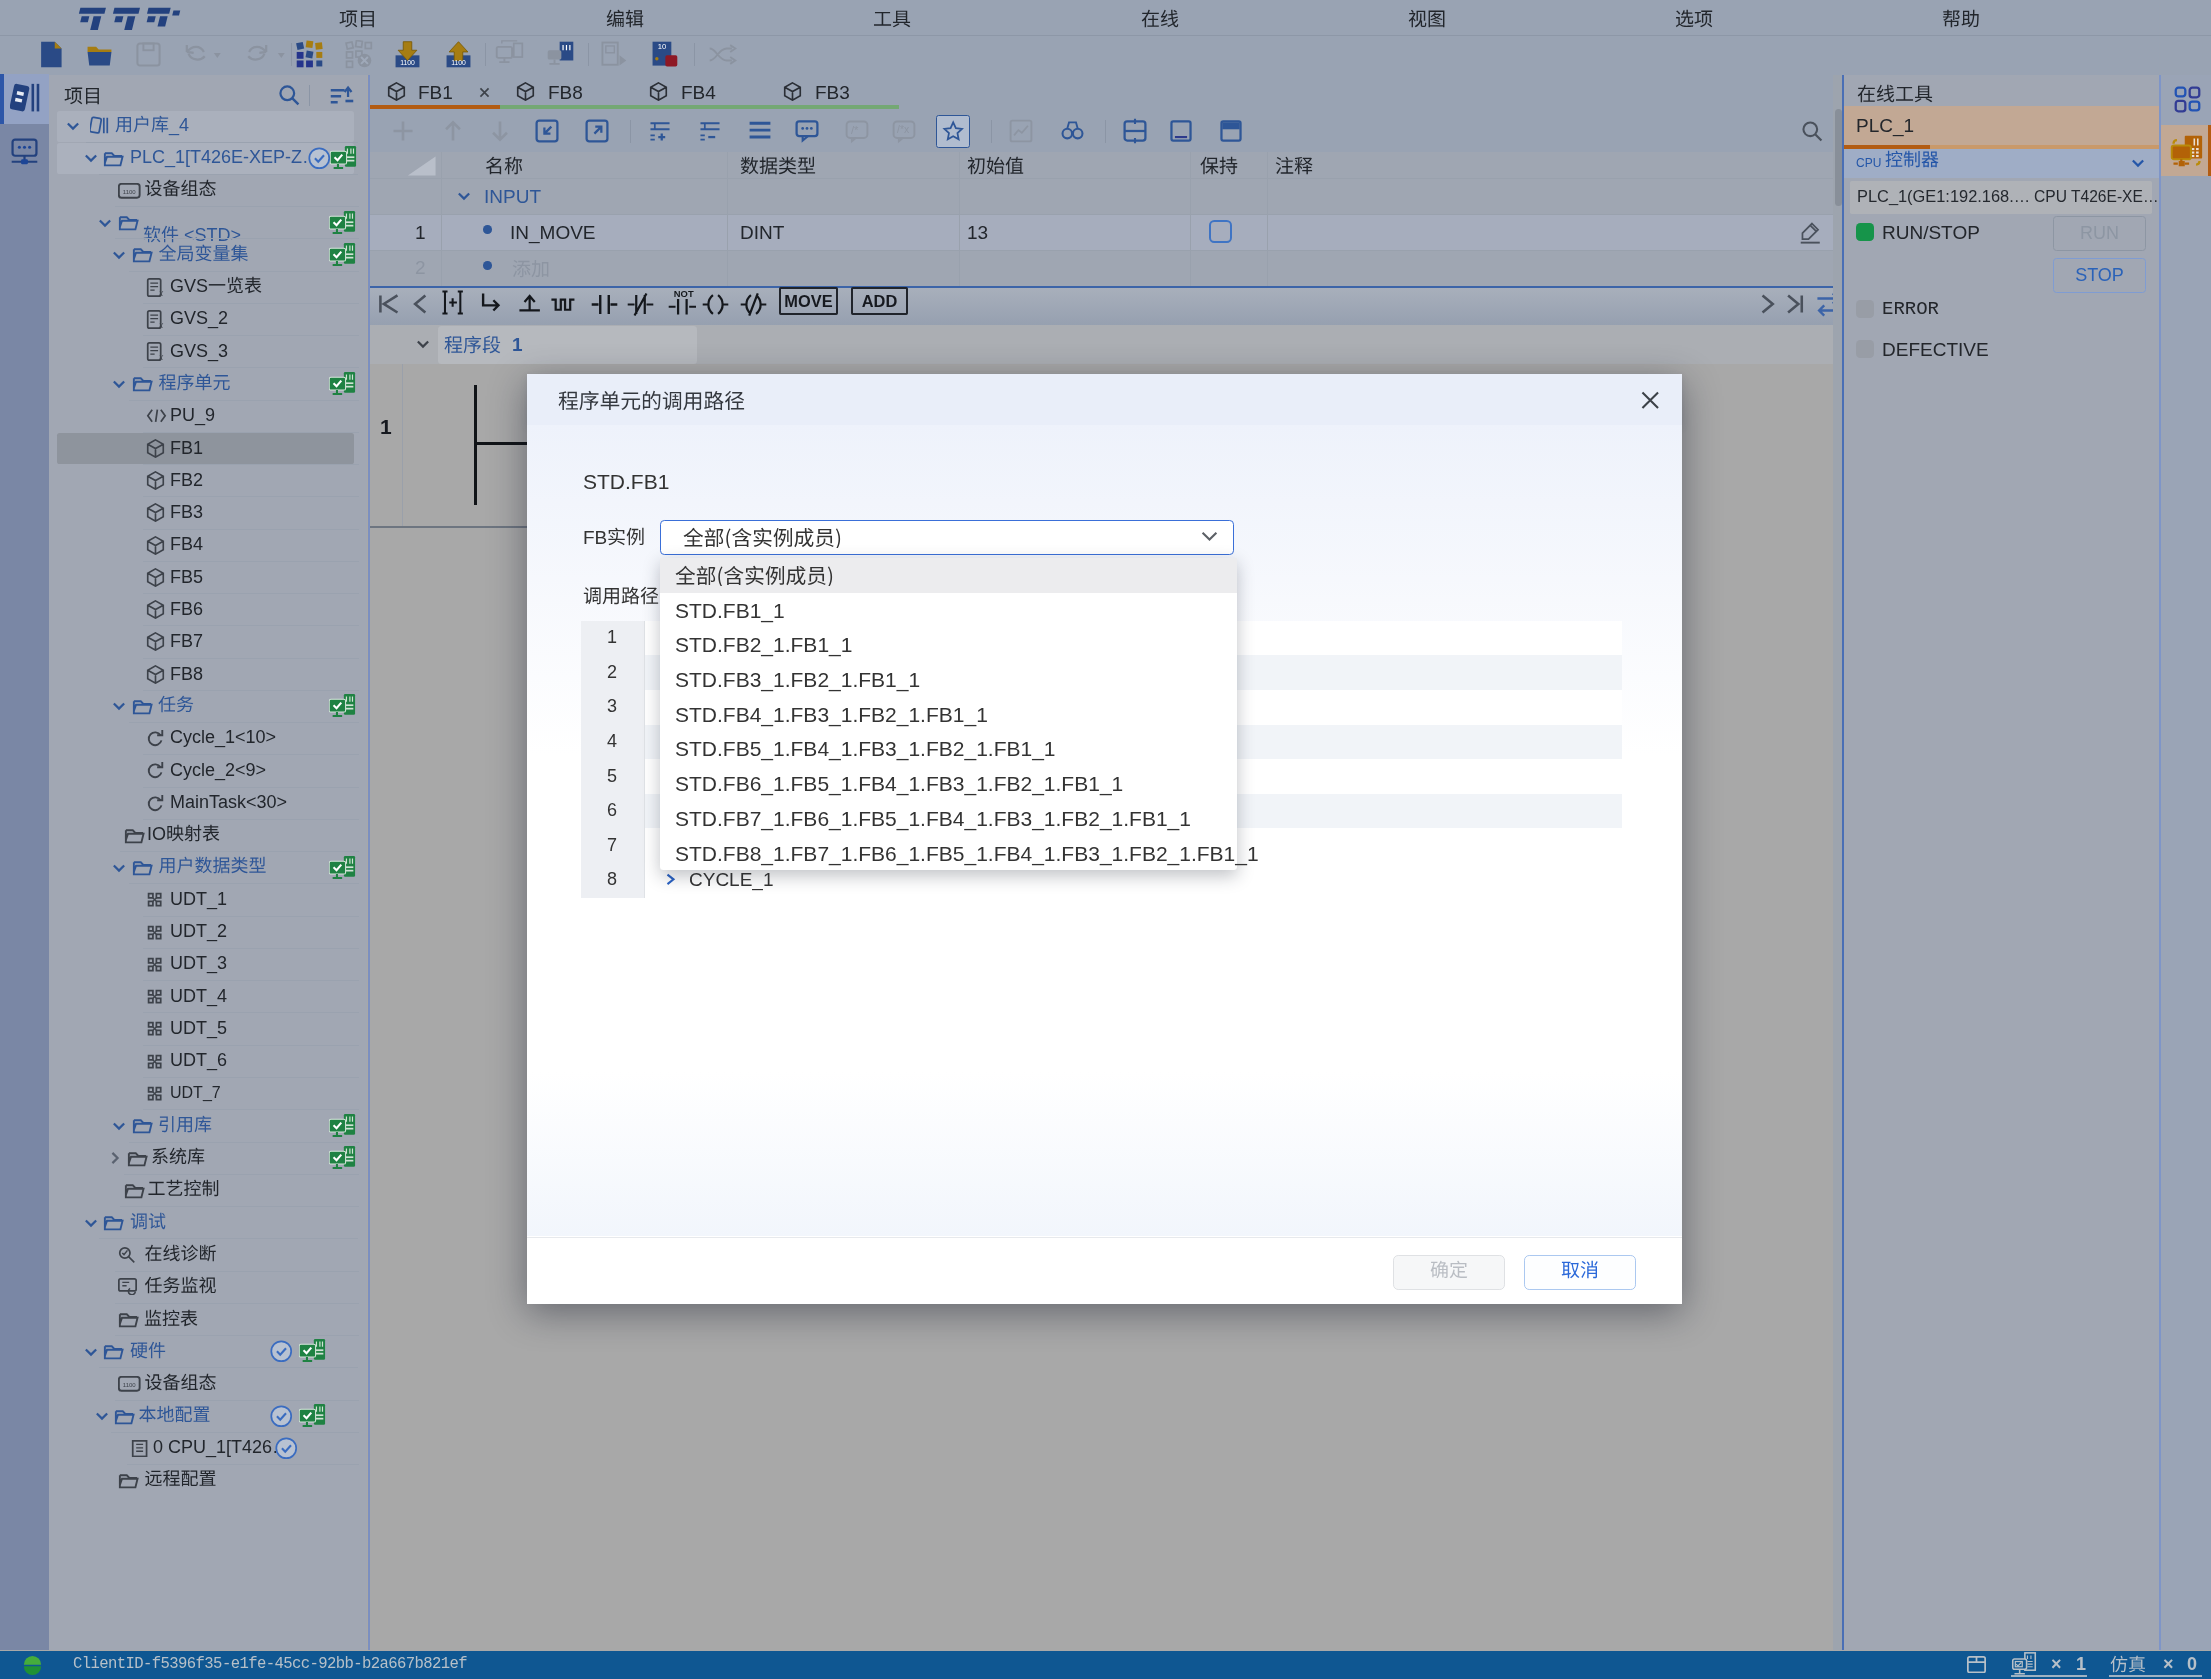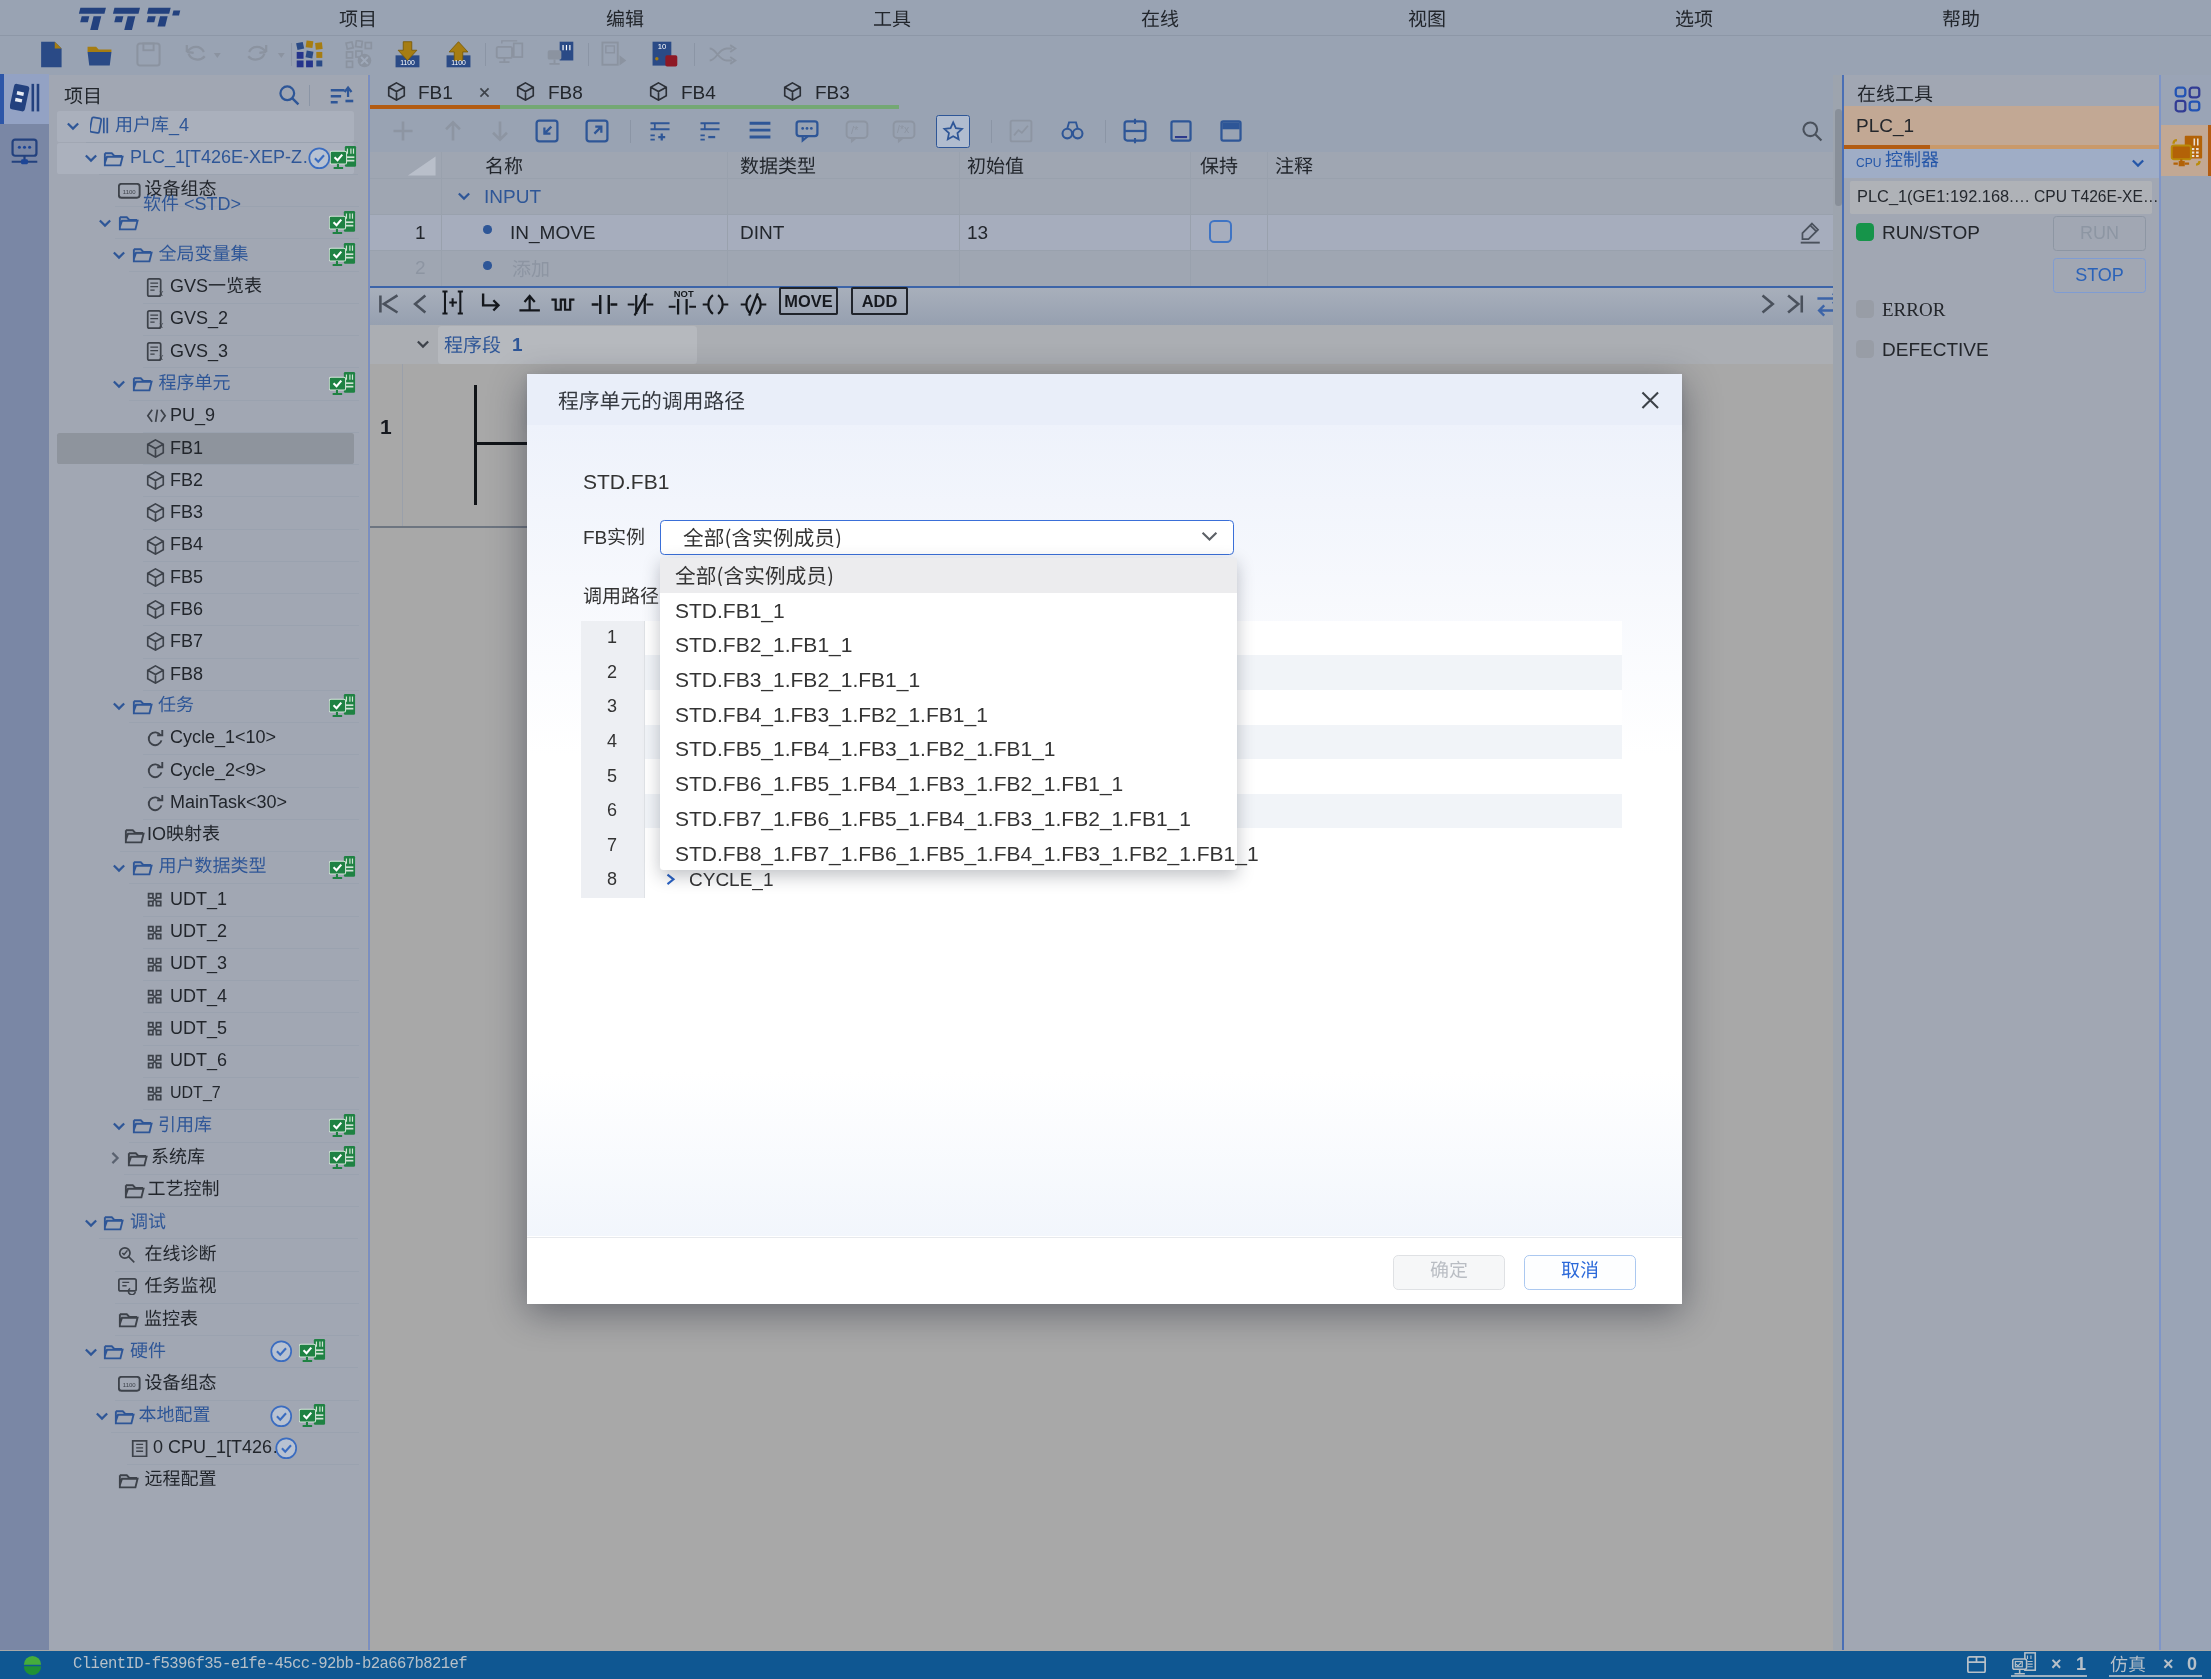--- a/index.html
+++ b/index.html
@@ -226,21 +226,21 @@
       <use href="#c7ec4" x="2000"></use>
       <use href="#c6001" x="3000"></use>
     </svg></div>
 <div style="position:absolute;left:115px;top:206px;width:244px;height:0.9px;background:#9aa2af"></div>
 <svg style="position:absolute;left:98px;top:217px" width="14" height="12" viewBox="0 0 16 14">
     <path d="M2 4 L8 10 L14 4" fill="none" stroke="#2e5697" stroke-width="2.6"></path>
   </svg>
 <svg style="position:absolute;left:118px;top:213px" width="21" height="19" viewBox="0 0 24 22">
     <path d="M2 5 L10 5 L13 8 L22 8 M2 5 L2 19 L20 19 L22.5 9 L4.5 9 L2 16" fill="none" stroke="#2e5697" stroke-width="2.2"></path>
   </svg>
-<div style="position:absolute;left:143px;top:192px;font-size:18px;color:#2e5697;line-height:1.44;white-space:nowrap"><svg class="zh" style="width:36px;height:18px;" viewBox="0 0 2000 1000">
+<div style="position:absolute;left:143px;top:223px;font-size:18px;color:#2e5697;line-height:1.44;white-space:nowrap"><svg class="zh" style="width:36px;height:18px;" viewBox="0 0 2000 1000">
       <use href="#c8f6f" x="0"></use>
       <use href="#c4ef6" x="1000"></use>
     </svg><span>&nbsp;&lt;STD&gt;</span></div>
 <svg style="position:absolute;left:329px;top:211px" width="28" height="25" viewBox="0 0 32 29">
     <rect x="17" y="0" width="13" height="24" rx="1.5" fill="#1f8243"></rect>
 <path d="M20 3 L20 9 M24 3 L24 9 M27 3 L27 9" stroke="#cfe3d4" stroke-width="1.4"></path>
 <rect x="19" y="12" width="9" height="2" fill="#cfe3d4"></rect>
     <rect x="19" y="16" width="9" height="2" fill="#cfe3d4"></rect>
 <rect x="0" y="6" width="19" height="15" rx="2" fill="#1f8243" stroke="#d5e6da" stroke-width="1.2"></rect>
 <path d="M5 13 L8.5 16.5 L14 10" fill="none" stroke="#fff" stroke-width="2.4"></path>
@@ -903,21 +903,21 @@
     <path d="M2 4 L8 10 L14 4" fill="none" stroke="#2456a8" stroke-width="2.6"></path>
   </svg>
 <div style="position:absolute;left:1850px;top:181px;width:302px;height:33px;background:#afb2b7;border-radius:1.7px"></div>
 <div style="position:absolute;left:1857px;top:185px;font-size:16.4px;color:#24282e;font-weight:400;letter-spacing:0;font-family:'Liberation Sans',sans-serif;line-height:1.44;white-space:nowrap">PLC_1(GE1:192.168.…</div>
 <div style="position:absolute;left:2034px;top:186px;font-size:15.6px;color:#24282e;font-weight:400;letter-spacing:0;font-family:'Liberation Sans',sans-serif;line-height:1.44;white-space:nowrap">CPU T426E-XE…</div>
 <div style="position:absolute;left:1856px;top:223px;width:18px;height:18px;background:#16944a;border-radius:4.3px"></div>
 <div style="position:absolute;left:1882px;top:219px;font-size:19px;color:#23262b;font-weight:400;letter-spacing:0;font-family:'Liberation Sans',sans-serif;line-height:1.44;white-space:nowrap">RUN/STOP</div>
 <div style="position:absolute;left:2053px;top:216px;width:93px;height:35px;border:1.3px solid #8d96a3;border-radius:3.5px;color:#8d96a3;font-size:18px;text-align:center;line-height:32px">RUN</div>
 <div style="position:absolute;left:2053px;top:258px;width:93px;height:35px;border:1.3px solid #7f9cd2;border-radius:3.5px;color:#2a62b8;font-size:18px;text-align:center;line-height:32px">STOP</div>
 <div style="position:absolute;left:1856px;top:300px;width:18px;height:18px;background:#989da6;border-radius:4.3px"></div>
-<div style="position:absolute;left:1882px;top:296px;font-size:19px;color:#23262b;font-weight:400;letter-spacing:0;font-family:Liberation Serif, serif;line-height:1.44;white-space:nowrap">ERROR</div>
+<div style="position:absolute;left:1882px;top:296px;font-size:19px;color:#23262b;font-weight:400;letter-spacing:0;font-family:Liberation Mono, monospace;line-height:1.44;white-space:nowrap">ERROR</div>
 <div style="position:absolute;left:1856px;top:340px;width:18px;height:18px;background:#989da6;border-radius:4.3px"></div>
 <div style="position:absolute;left:1882px;top:336px;font-size:19px;color:#23262b;font-weight:400;letter-spacing:0;font-family:'Liberation Sans',sans-serif;line-height:1.44;white-space:nowrap">DEFECTIVE</div>
 <div style="position:absolute;left:2159px;top:75px;width:52px;height:1575px;background:#9aa4b6"></div>
 <div style="position:absolute;left:2159px;top:75px;width:1.7px;height:1575px;background:#7e95c8"></div>
 <svg style="position:absolute;left:2174px;top:86px" width="27" height="27" viewBox="0 0 31 31">
 <rect x="2" y="2" width="11" height="10" rx="3" fill="none" stroke="#2253b4" stroke-width="2.6"></rect>
 <rect x="18" y="2" width="11" height="11" rx="3" fill="none" stroke="#323c94" stroke-width="2.6"></rect>
 <rect x="2" y="17" width="11" height="12" rx="3" fill="none" stroke="#323c94" stroke-width="2.6"></rect>
 <rect x="18" y="18" width="11" height="10" rx="3" fill="none" stroke="#2253b4" stroke-width="2.6"></rect>
   </svg>

